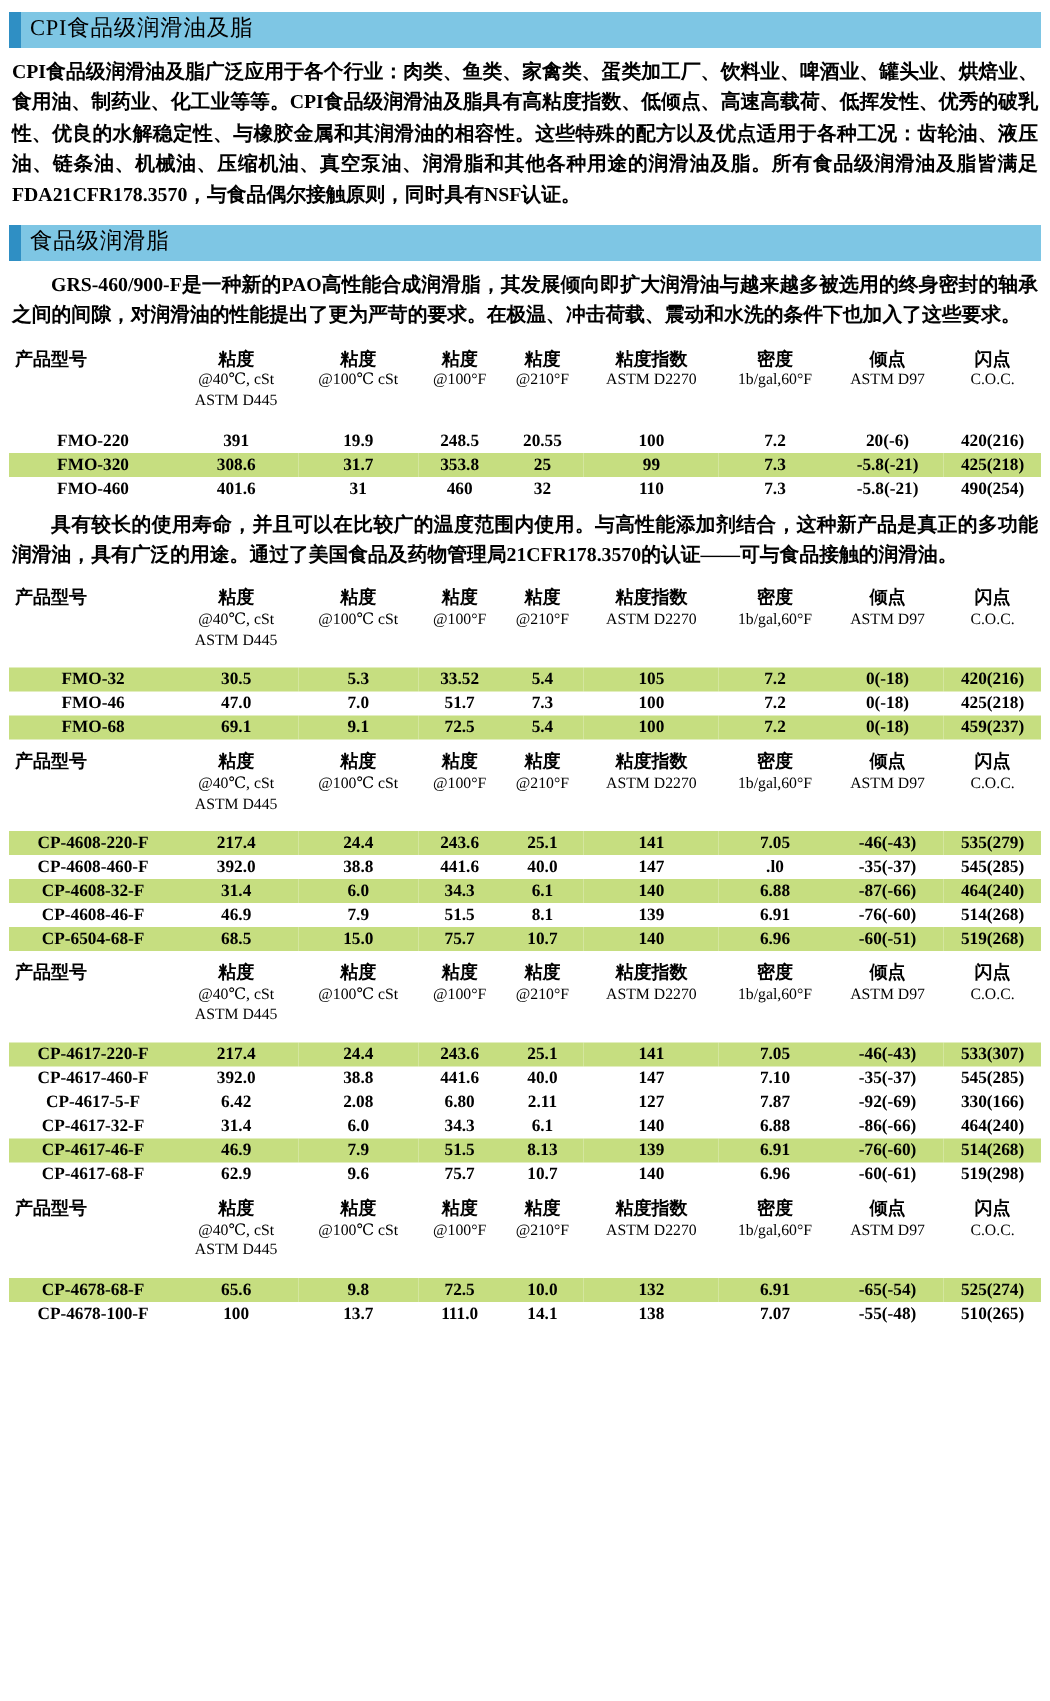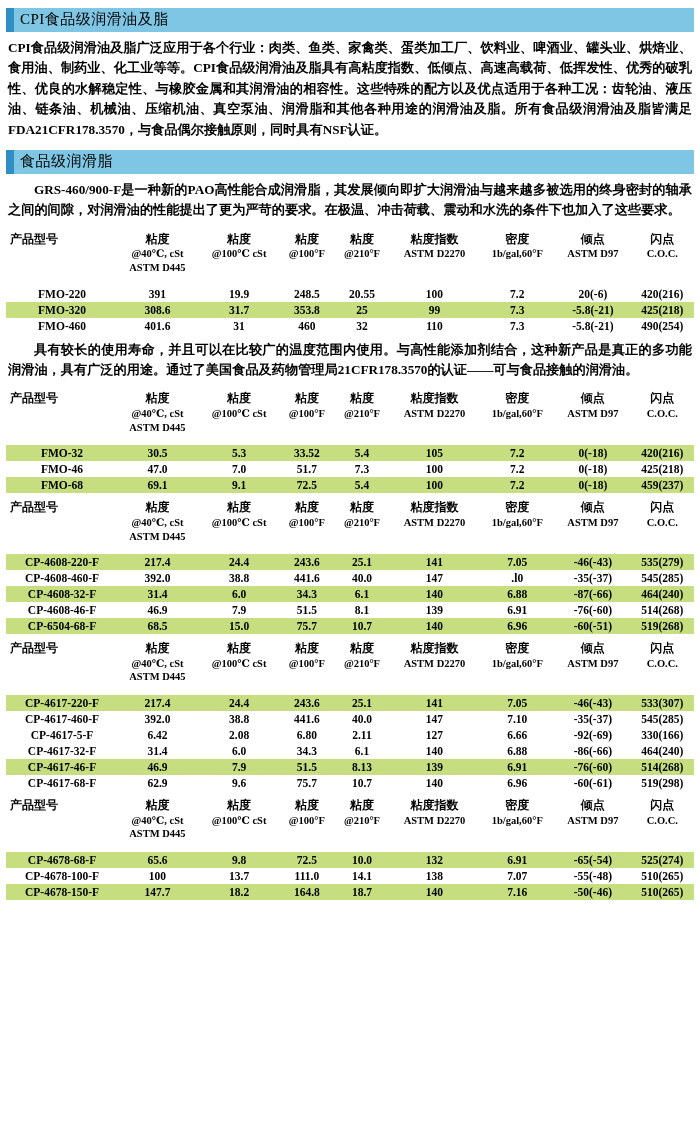--- a/index.html
+++ b/index.html
@@ -55,21 +55,21 @@
   }
   table.spec th {
     font-weight: bold;
     vertical-align: top;
     padding: 1px 2px;
     line-height: 1.3;
     font-size: 11.5px;
     margin-top: 32px;
   }
   table.spec th.hdr-main { font-size: 12px; }
-  table.spec th .sub { display: block; font-weight: bold; font-size: 10.5px; }
+  table.spec th .sub { display: block; font-weight: normal; font-size: 10.5px; }
   table.spec td {
     padding: 2px 2px;
     font-size: 11.5px;
     font-weight: bold;
     white-space: nowrap;
   }
   table.spec tr.hl td { background: #c6de80; }
   table.spec .c-model { text-align: center; padding-left: 4px; width: 16%; }
   table.spec .c-num { text-align: center; }
   table.spec thead th.c-model { text-align: left; padding-left: 4px; }
@@ -419,21 +419,21 @@
         <td class="c-num">-35(-37)</td>
         <td class="c-num">545(285)</td>
       </tr>
       <tr>
         <td class="c-model">CP-4617-5-F</td>
         <td class="c-num">6.42</td>
         <td class="c-num">2.08</td>
         <td class="c-num">6.80</td>
         <td class="c-num">2.11</td>
         <td class="c-num">127</td>
-        <td class="c-num">6.66</td>
+        <td class="c-num">7.87</td>
         <td class="c-num">-92(-69)</td>
         <td class="c-num">330(166)</td>
       </tr>
       <tr>
         <td class="c-model">CP-4617-32-F</td>
         <td class="c-num">31.4</td>
         <td class="c-num">6.0</td>
         <td class="c-num">34.3</td>
         <td class="c-num">6.1</td>
         <td class="c-num">140</td>
@@ -524,27 +524,16 @@
         <td class="c-model">CP-4678-100-F</td>
         <td class="c-num">100</td>
         <td class="c-num">13.7</td>
         <td class="c-num">111.0</td>
         <td class="c-num">14.1</td>
         <td class="c-num">138</td>
         <td class="c-num">7.07</td>
         <td class="c-num">-55(-48)</td>
         <td class="c-num">510(265)</td>
       </tr>
-      <tr class="hl">
-        <td class="c-model">CP-4678-150-F</td>
-        <td class="c-num">147.7</td>
-        <td class="c-num">18.2</td>
-        <td class="c-num">164.8</td>
-        <td class="c-num">18.7</td>
-        <td class="c-num">140</td>
-        <td class="c-num">7.16</td>
-        <td class="c-num">-50(-46)</td>
-        <td class="c-num">510(265)</td>
-      </tr>
     </tbody>
   </table>
 
 </div>
 
 </body></html>

